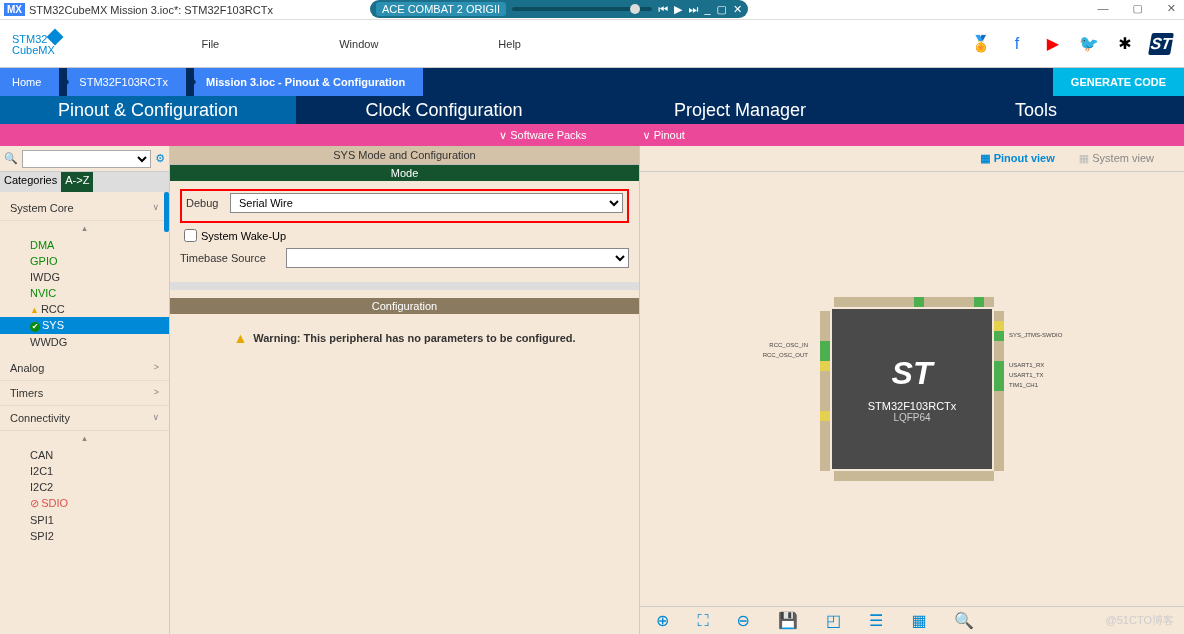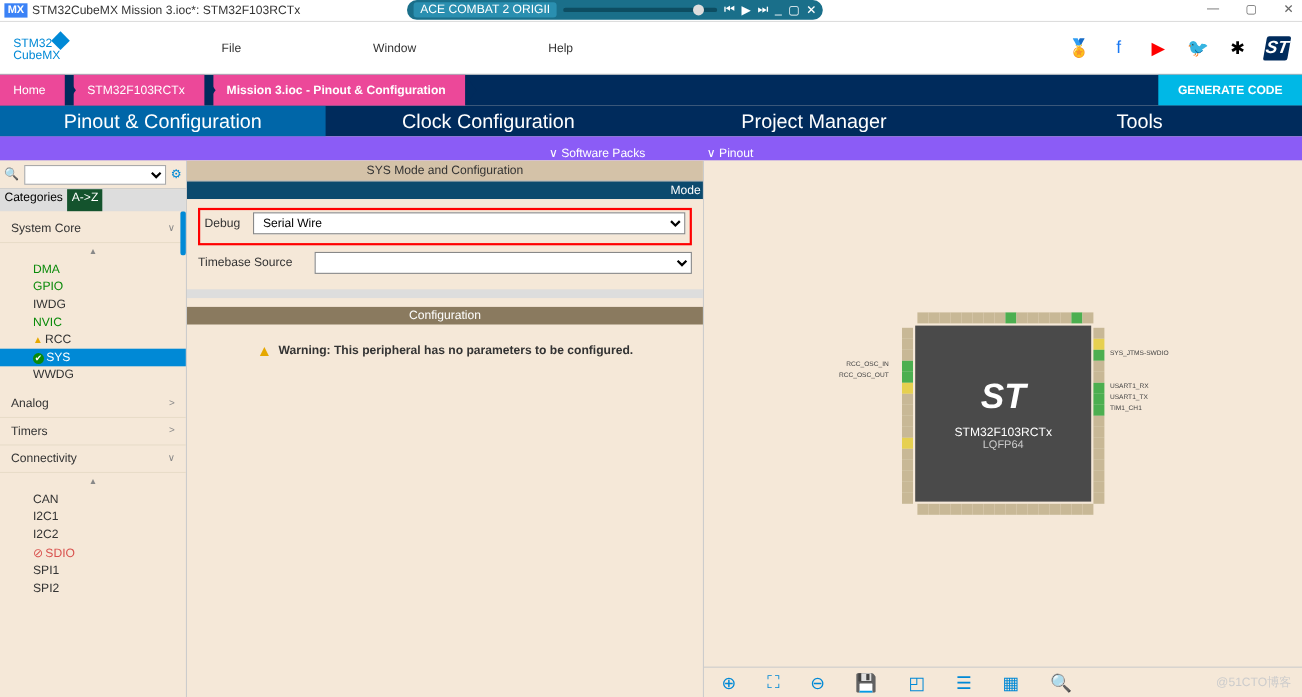--- a/index.html
+++ b/index.html
@@ -15,28 +15,28 @@
 .winctrl{position:absolute;right:8px;top:2px;display:flex;gap:24px;color:#666}
 .toprow{height:48px;background:#fff;display:flex;align-items:center;padding:0 12px;border-bottom:1px solid #ccc}
 .logo{color:#0089d6;font-weight:normal;line-height:1}
 .logo .cube{display:inline-block;width:12px;height:12px;background:#0089d6;transform:rotate(45deg);margin-left:2px}
 .menubar{display:flex;gap:120px;margin-left:140px}
 .menubar span{color:#333;cursor:pointer}
 .social{margin-left:auto;display:flex;gap:14px;align-items:center}
 .social span{width:22px;height:22px;display:inline-flex;align-items:center;justify-content:center;font-size:16px}
 .stlogo{background:#002b5c;color:#fff;font-weight:bold;font-style:italic;padding:2px 8px;border-radius:2px; transform:skewX(-10deg)}
 .breadcrumb{height:28px;background:#002b5c;display:flex;align-items:center;color:#fff}
-.bc-item{padding:0 18px 0 12px;height:100%;display:flex;align-items:center;background:#ec4899;position:relative;margin-right:8px;cursor:pointer}
+.bc-item{padding:0 18px 0 12px;height:100%;display:flex;align-items:center;background:#3b82f6;position:relative;margin-right:8px;cursor:pointer}
 .bc-item::after{content:"";position:absolute;right:-10px;top:0;border-left:10px solid #002b5c;border-top:14px solid transparent;border-bottom:14px solid transparent;z-index:1}
 .bc-item.active{font-weight:bold}
 .gencode{margin-left:auto;background:#00b8e6;color:#fff;font-weight:bold;padding:6px 18px;height:100%;display:flex;align-items:center;cursor:pointer}
 .tabs{height:28px;background:#002b5c;display:flex}
 .tab{flex:1;text-align:center;color:#fff;line-height:28px;cursor:pointer;font-size:18px}
 .tab.active{background:#0066a8}
-.subtabs{height:22px;background:#8b5cf6;display:flex;justify-content:center;gap:56px;align-items:flex-end;color:#fff}
+.subtabs{height:22px;background:#ec4899;display:flex;justify-content:center;gap:56px;align-items:center;color:#fff}
 .subtabs span{cursor:pointer}
 .content{flex:1;display:flex;background:#f5e8d8;overflow:hidden}
 .leftcol{width:170px;display:flex;flex-direction:column;border-right:1px solid #ccc}
 .searchrow{height:26px;display:flex;align-items:center;padding:2px 4px;gap:4px;background:#f5e8d8;border-bottom:1px solid #ccc}
 .searchrow .mag{color:#0089d6}
 .searchrow select{flex:1;height:18px;border:1px solid #aaa;background:#fff}
 .searchrow .gear{color:#0089d6;cursor:pointer}
 .cattabs{height:20px;display:flex;background:#ddd}
 .cattabs span{padding:2px 4px;cursor:pointer}
 .cattabs .active{background:#14532d;color:#fff}
@@ -48,21 +48,21 @@
 .titem{padding:2px 0 2px 30px;cursor:pointer;color:#333}
 .titem.green{color:#0a8a0a}
 .titem.sel{background:#0089d6;color:#fff}
 .titem.warn::before{content:"▲";color:#e6a800;margin-right:2px;font-size:9px}
 .titem.ok::before{content:"✔";color:#0a8a0a;background:#0a8a0a;border-radius:50%;color:#fff;width:10px;height:10px;display:inline-block;text-align:center;line-height:10px;font-size:8px;margin-right:2px}
 .titem.err{color:#d9534f}
 .titem.err::before{content:"⊘";color:#d9534f;margin-right:2px}
 .updn{text-align:center;color:#888;font-size:9px;padding:2px}
 .midcol{width:470px;display:flex;flex-direction:column;border-right:1px solid #ccc;background:#f5e8d8}
 .midhdr{background:#d4c2a8;text-align:center;padding:3px;color:#333;border-bottom:1px solid #bbb}
-.midsub{background:#0c4a6e;color:#fff;text-align:right;padding:2px}
+.midsub{background:#14532d;color:#fff;text-align:center;padding:2px}
 .modebox{padding:8px 10px;background:#f5e8d8}
 .formrow{display:flex;align-items:center;margin-bottom:6px;gap:6px}
 .formrow label{min-width:38px;color:#333}
 .formrow select{flex:1;height:20px;border:1px solid #888;background:#fff;padding:0 4px}
 .redbox{border:2px solid red;padding:2px 4px;margin-bottom:6px}
 .chk{display:flex;align-items:center;gap:4px;margin-left:4px;margin-bottom:6px}
 .cfghdr{background:#8a7a5f;color:#fff;text-align:center;padding:2px;margin-top:8px}
 .warnmsg{padding:16px;color:#333;display:flex;align-items:center;gap:6px;justify-content:center}
 .warnmsg .tri{color:#e6a800;font-size:14px}
 .rightcol{flex:1;display:flex;flex-direction:column;background:#f5e8d8;position:relative}
@@ -200,34 +200,42 @@
   <div class="midcol">
     <div class="midhdr">SYS Mode and Configuration</div>
     <div class="midsub">Mode</div>
     <div class="modebox">
       <div class="redbox">
         <div class="formrow">
           <label>Debug</label>
           <select><option>Serial Wire</option></select>
         </div>
       </div>
+      <div class="chk">
+        <input type="checkbox" style="">
+        <span>System Wake-Up</span>
+      </div>
       <div class="formrow">
         <label style="min-width:100px">Timebase Source</label>
         <select></select>
       </div>
     </div>
     <div class="gap"></div>
     <div class="cfghdr">Configuration</div>
     <div class="warnmsg">
       <span class="tri">▲</span>
       <b>Warning: This peripheral has no parameters to be configured.</b>
     </div>
   </div>
 
   <div class="rightcol">
+    <div class="viewtabs">
+      <span class="active">Pinout view</span>
+      <span><span style="color:#bbb">▦ </span><span>System view</span></span>
+    </div>
     <div class="chipview">
       <div class="chip">
         <div class="die">
           <div class="stl">ST</div>
           <div class="part">STM32F103RCTx</div>
           <div class="pkg">LQFP64</div>
         </div>
 
         <div class="pin" style="left:23px;top:9px"></div>
           <div class="pin" style="left:33px;top:9px"></div>

